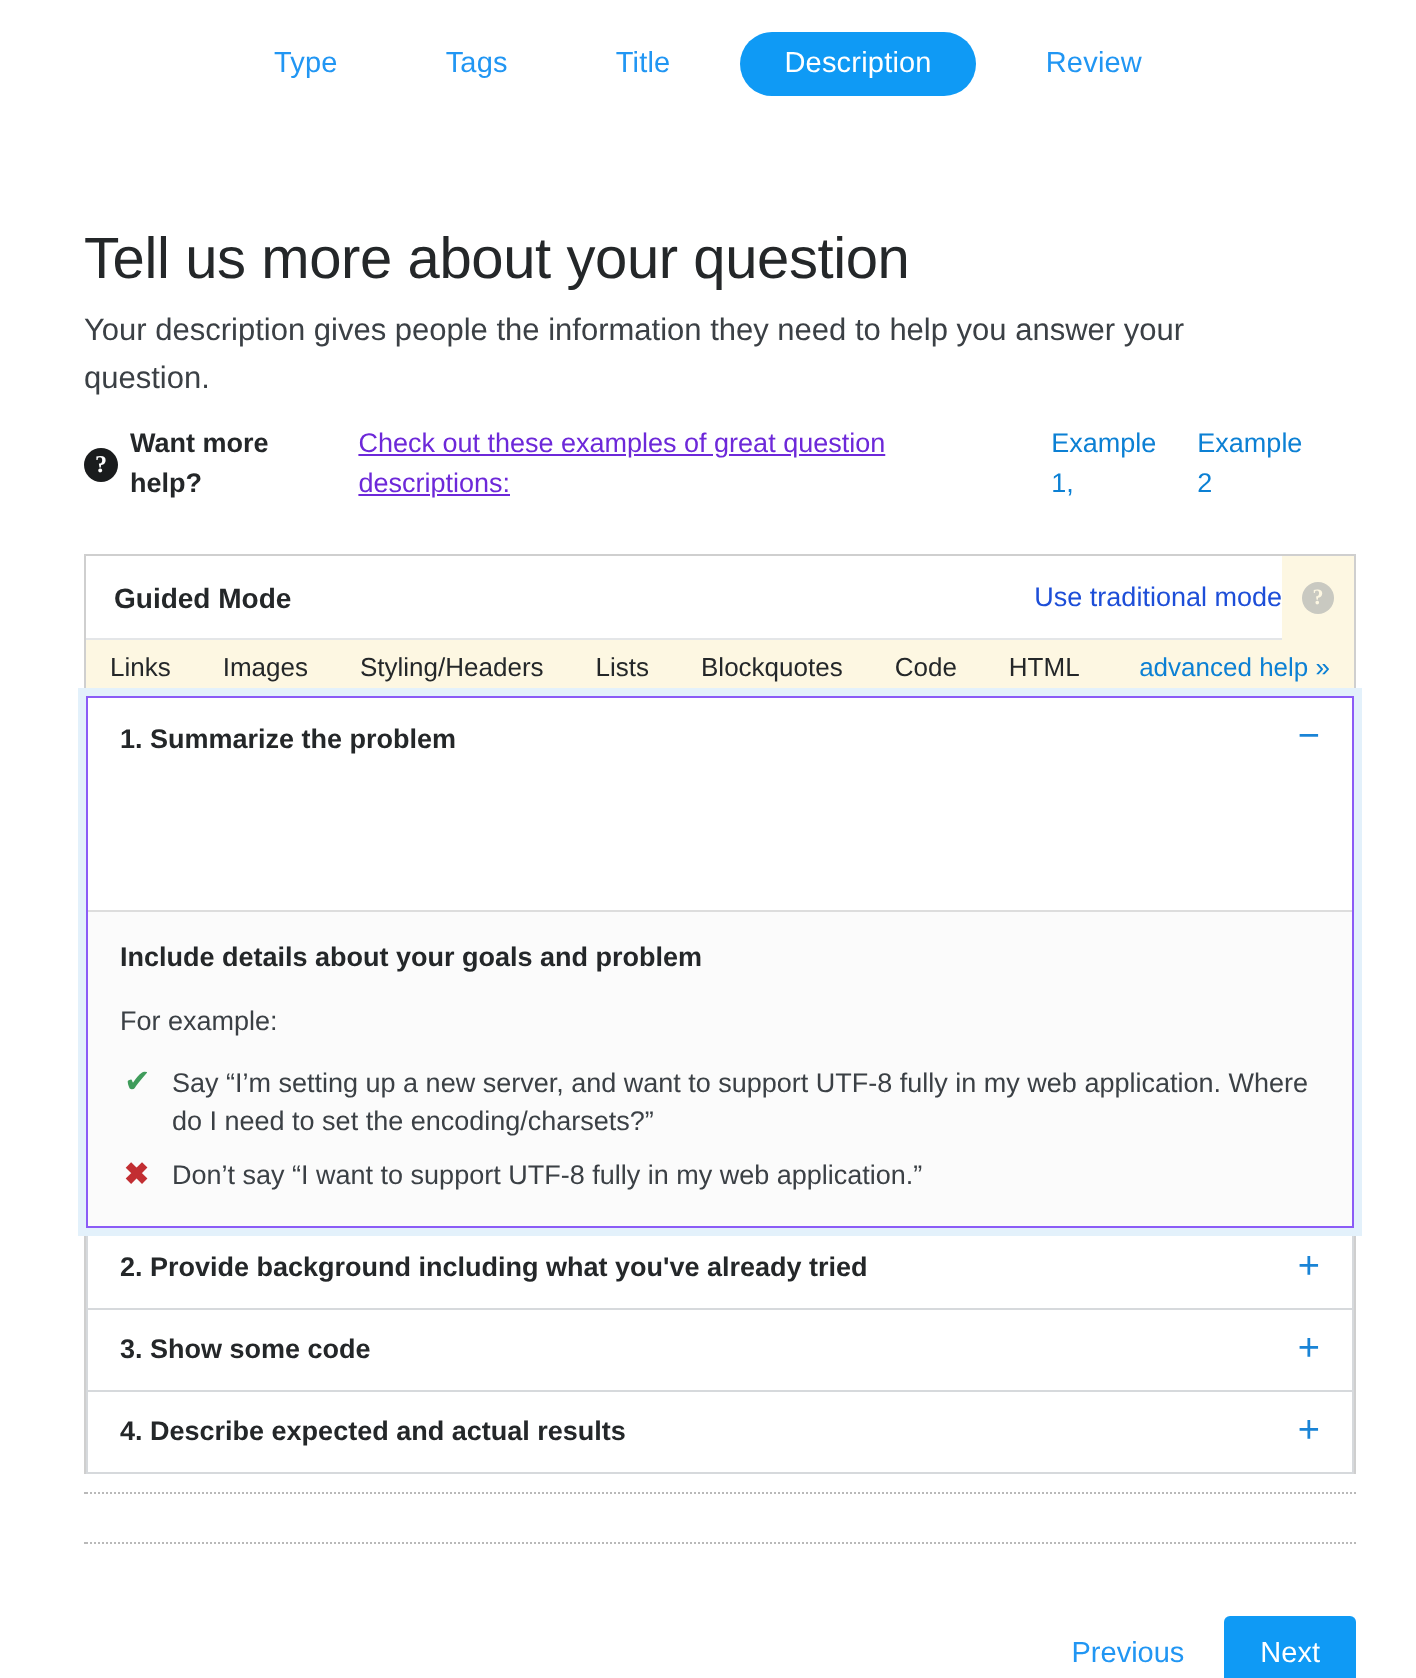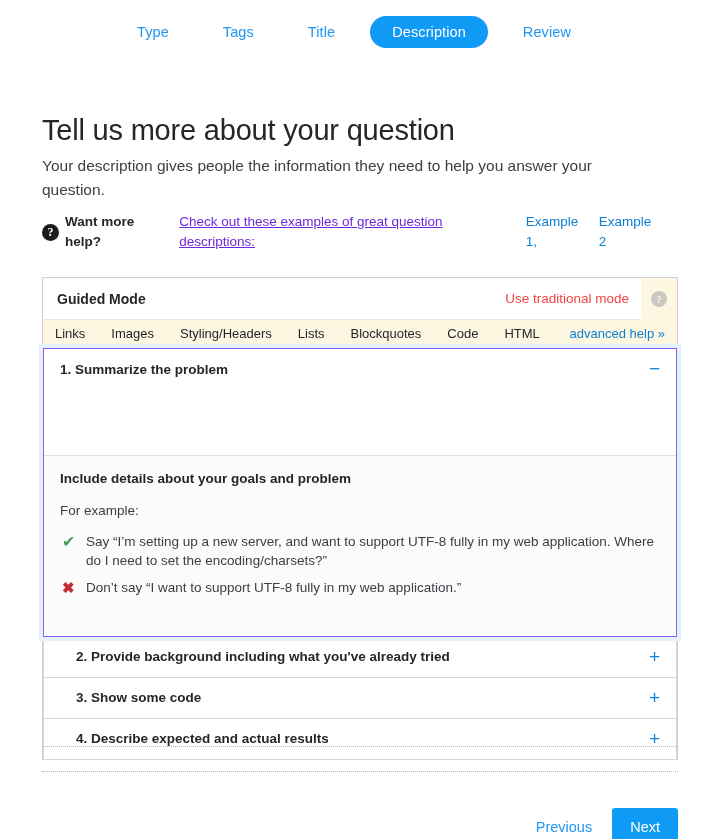--- a/index.html
+++ b/index.html
@@ -116,23 +116,23 @@
     margin-left: 14px;
   }
   .gm-right {
     margin-left: auto;
     display: flex;
     align-items: center;
     height: 100%;
   }
   .gm-trad-link {
     font-size: 13.5px;
-    color: #ef4444;
-    cursor: pointer;
-    padding-right: 12px;
+    color: #1d4ed8;
+    cursor: pointer;
+    padding-right: 0;
   }
   .gm-help-tab {
     width: 36px;
     height: 42px;
     background: #fdf7e2;
     display: flex;
     align-items: center;
     justify-content: center;
     cursor: pointer;
   }
@@ -207,21 +207,21 @@
     cursor: pointer;
   }
   .sec-editarea {
     height: 76px;
     background: #ffffff;
     cursor: text;
   }
   .sec-detail {
     background: #fbfbfb;
     border-top: 1px solid #dddddd;
-    padding: 14px 16px 31px 16px;
+    padding: 14px 16px 8px 16px;
   }
   .detail-title {
     font-size: 13.5px;
     font-weight: 700;
     color: #242729;
     margin-bottom: 14px;
     line-height: 18px;
   }
   .detail-forex {
     font-size: 13.5px;
@@ -261,21 +261,20 @@
     height: 41px;
     padding: 0 16px;
     cursor: pointer;
   }
   .section-collapsed:first-of-type { border-top: 1px solid #d6d9dc; }
   .sc-title {
     font-size: 13.5px;
     font-weight: 700;
     color: #242729;
     line-height: 18px;
-    margin-left: 16px;
   }
   .sc-plus {
     margin-left: auto;
     color: #1a84d6;
     font-size: 19px;
     line-height: 18px;
     user-select: none;
     cursor: pointer;
   }
 

